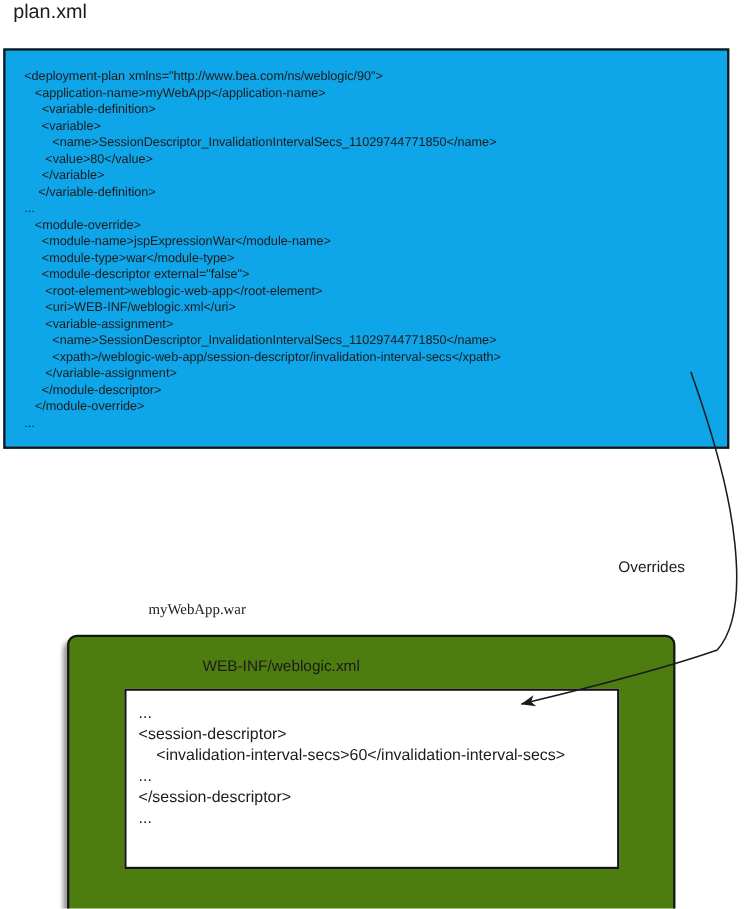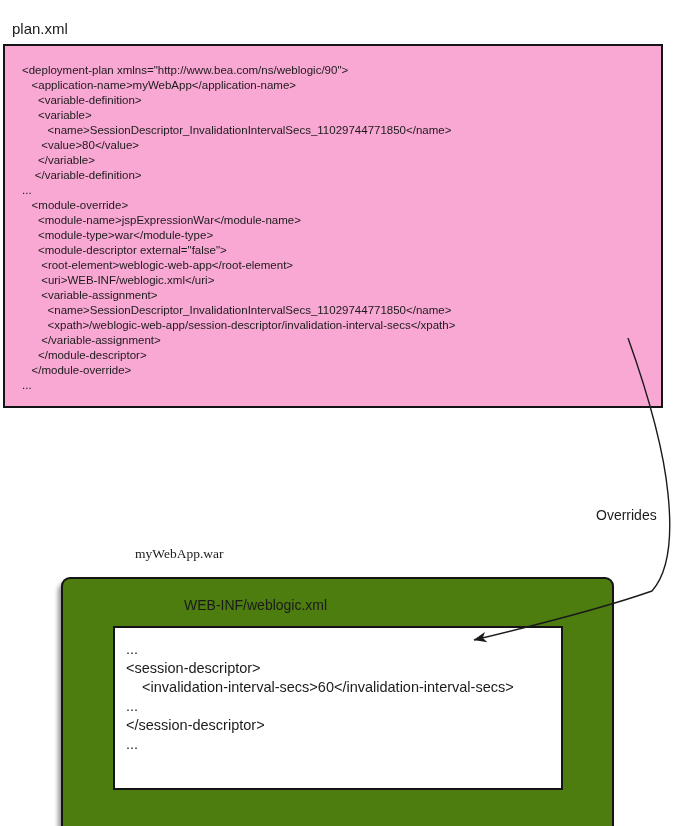--- a/index.html
+++ b/index.html
@@ -13,45 +13,45 @@
     position: relative;
     overflow: hidden;
     font-family: "Liberation Sans", sans-serif;
     color: #1b1b1b;
   }
   .abs { position: absolute; }
 
   
   .plan-label {
     left: 12px;
-    top: 20px;
-    font-size: 15px;
+    top: 0;
+    font-size: 18px;
   }
   .plan-box {
     left: 3px;
     top: 44px;
     width: 660px;
     height: 364px;
     border: 2px solid #141414;
     box-sizing: border-box;
-    background: #f9a8d4;
+    background: #0ea5e9;
   }
   .plan-code {
     margin: 0;
     padding: 17px 0 0 17px;
     font-family: "Liberation Sans", sans-serif;
     font-size: 11.5px;
     line-height: 15px;
     white-space: pre;
     color: #1b1b1b;
   }
 
   
   .overrides-label {
-    left: 596px;
+    left: 562px;
     top: 507px;
     font-size: 14px;
   }
 
   
   .war-label {
     left: 135px;
     top: 546px;
     font-size: 13.5px;
     font-family: Liberation Serif, serif;

